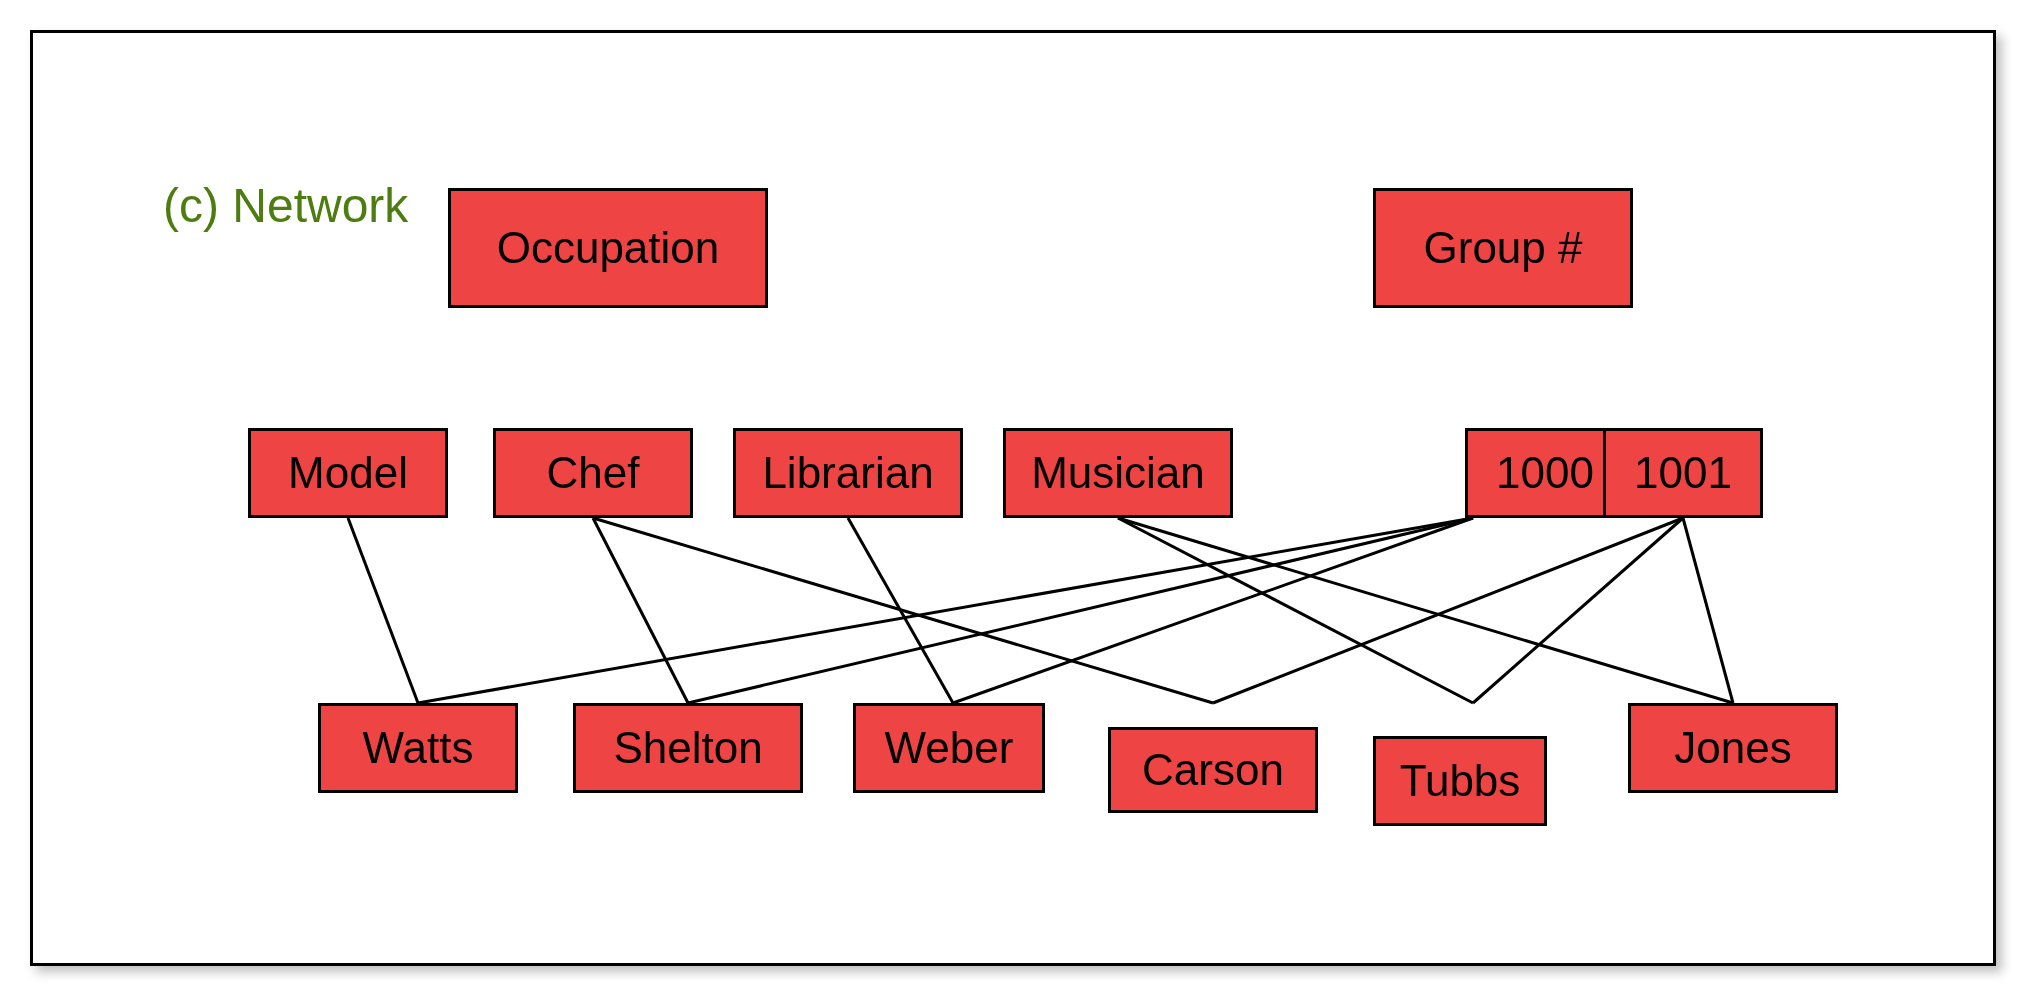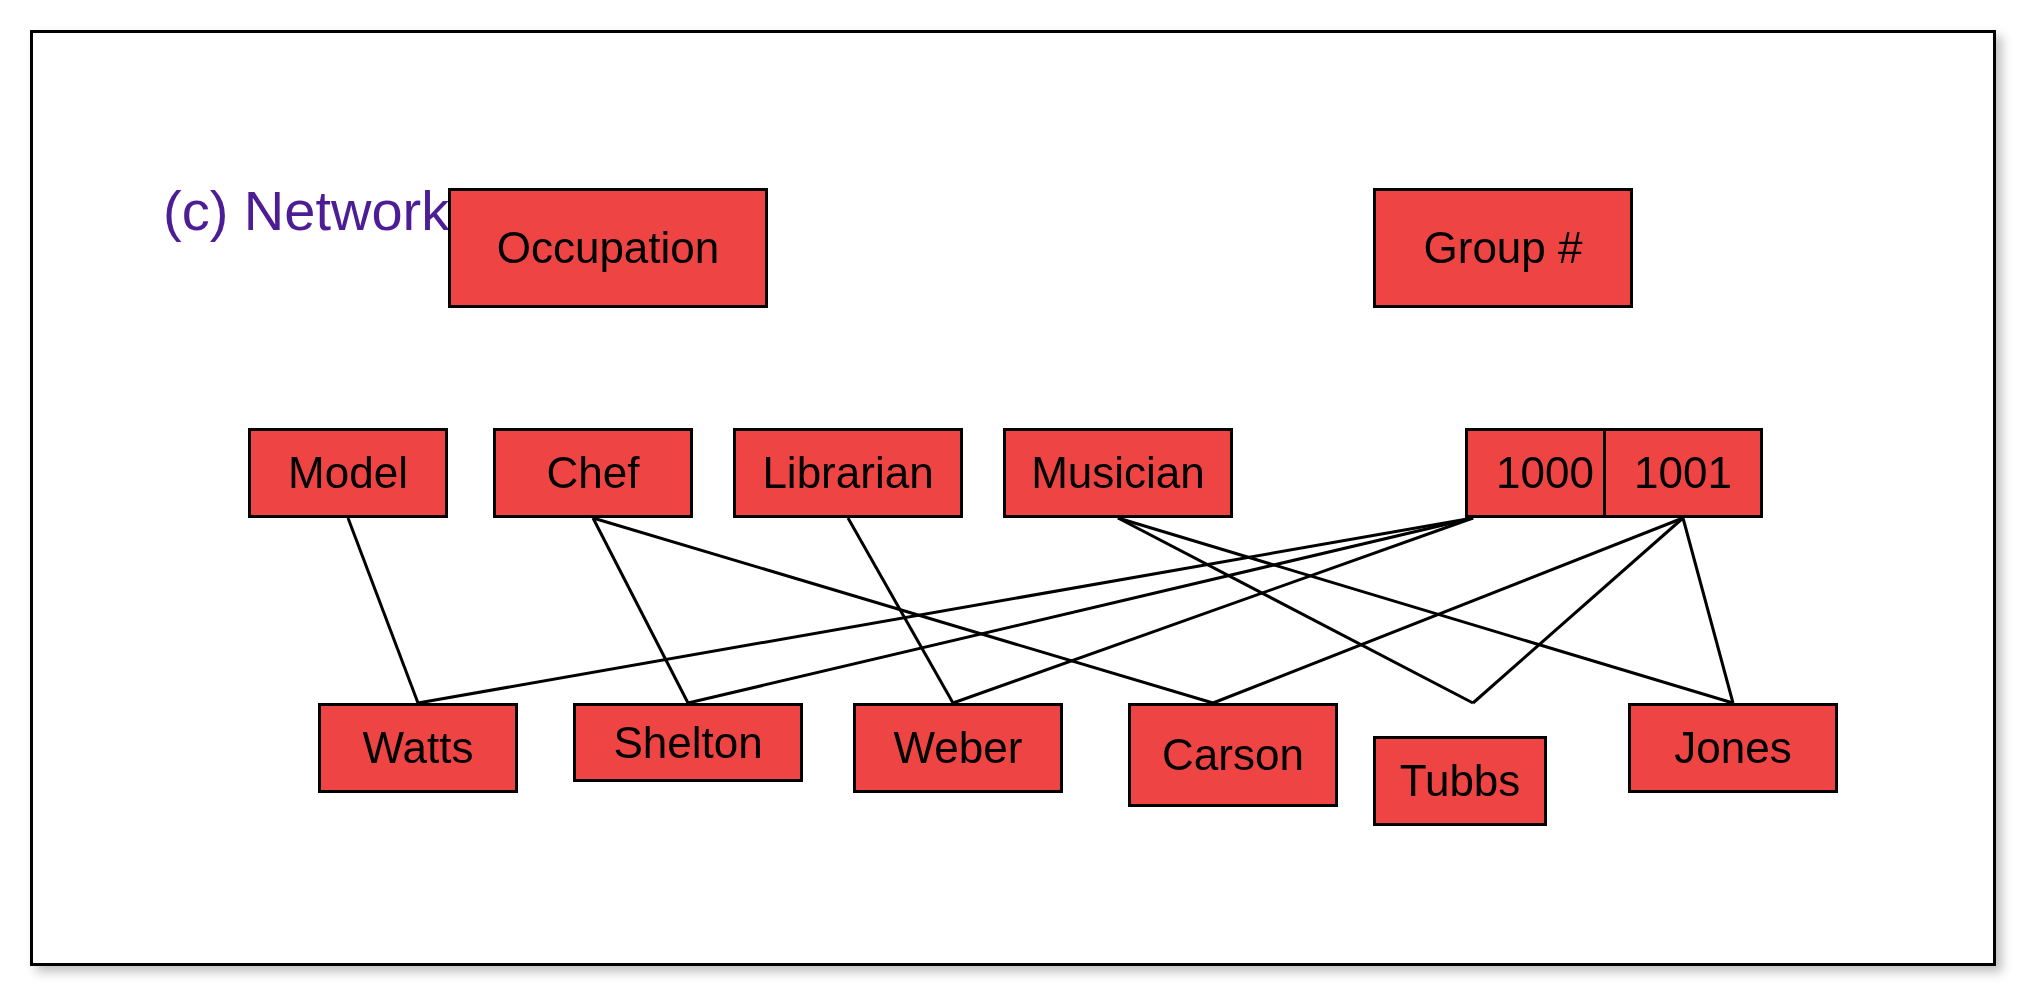--- a/index.html
+++ b/index.html
@@ -18,23 +18,23 @@
     left: 30px;
     top: 30px;
     width: 1960px;
     height: 930px;
     border: 3px solid #000;
     box-shadow: 6px 6px 10px rgba(0,0,0,0.25);
     background: #fff;
   }
   .caption {
     position: absolute;
-    font-size: 56px;
+    font-size: 48px;
     font-weight: 400;
-    color: #4c1d95;
+    color: #4d7c0f;
   }
   .node {
     position: absolute;
     border: 3px solid #000;
     background: #ef4444;
     display: flex;
     align-items: center;
     justify-content: center;
     font-size: 44px;
     box-sizing: border-box;
@@ -74,20 +74,20 @@
     <div class="node" style="left: 1340px; top: 155px; width: 260px; height: 120px;">Group #</div>
 
     <div class="node" style="left: 215px; top: 395px; width: 200px; height: 90px;">Model</div>
     <div class="node" style="left: 460px; top: 395px; width: 200px; height: 90px;">Chef</div>
     <div class="node" style="left: 700px; top: 395px; width: 230px; height: 90px;">Librarian</div>
     <div class="node" style="left: 970px; top: 395px; width: 230px; height: 90px;">Musician</div>
     <div class="node" style="left: 1432px; top: 395px; width: 160px; height: 90px;">1000</div>
     <div class="node" style="left: 1570px; top: 395px; width: 160px; height: 90px;">1001</div>
 
     <div class="node" style="left: 285px; top: 670px; width: 200px; height: 90px; text-align: center;">Watts</div>
-    <div class="node" style="left: 540px; top: 670px; width: 230px; height: 79px;">Shelton</div>
-    <div class="node" style="left: 820px; top: 670px; width: 210px; height: 90px;">Weber</div>
-    <div class="node" style="left: 1075px; top: 670px; width: 210px; height: 104px; margin-left: 20px;">Carson</div>
+    <div class="node" style="left: 540px; top: 670px; width: 230px; height: 90px;">Shelton</div>
+    <div class="node" style="left: 820px; top: 670px; width: 192px; height: 90px;">Weber</div>
+    <div class="node" style="left: 1075px; top: 694px; width: 210px; height: 86px;">Carson</div>
     <div class="node" style="left: 1340px; top: 670px; width: 174px; height: 90px; margin-top: 33px;">Tubbs</div>
     <div class="node" style="left: 1595px; top: 670px; width: 210px; height: 90px;">Jones</div>
 
   </div>
 </div>
 
 </body></html>

